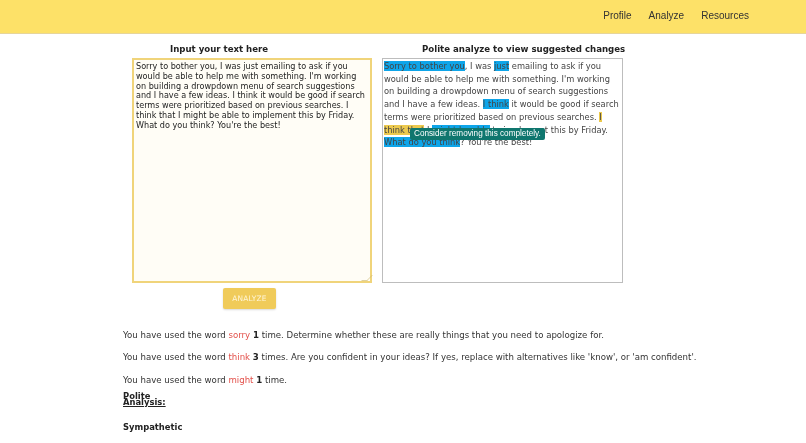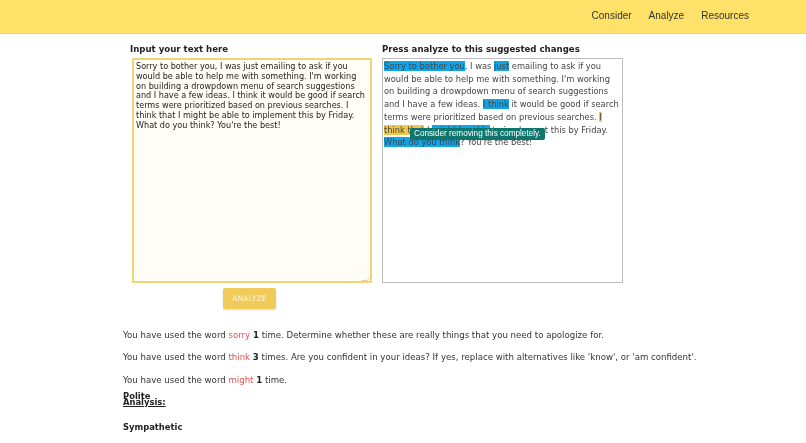--- a/index.html
+++ b/index.html
@@ -26,20 +26,21 @@
   .logo-text {
     position: absolute; left: 16px; top: 0px; font-size: 14px; letter-spacing: 0.4px;
     color: #3d3a2e; font-family: "DejaVu Sans", sans-serif; line-height: 18px;
   }
   .nav { position: absolute; top: 10px; right: 57px; display: flex; gap: 17px; }
   .nav a { font-size: 10px; color: #333; text-decoration: none; font-family: "Liberation Sans", sans-serif; }
 
   .label {
     position: absolute; font-size: 8.6px; font-weight: bold; color: #222;
     font-family: "DejaVu Sans", sans-serif;
+    margin-left: 40px;
   }
   .input-box {
     position: absolute; left: 132px; top: 58px; width: 240px; height: 225px;
     border: 2px solid #f0d47a; background: #fffdf6;
     padding: 2px 2px; font-size: 8.1px; line-height: 9.8px; color: #222;
     font-family: "DejaVu Sans", sans-serif; resize: none; outline: none;
   }
   .resize-handle {
     position: absolute; left: 364px; top: 275px; width: 6px; height: 6px;
     border-right: 1px solid #c9b36a; border-bottom: 1px solid #c9b36a;
@@ -76,31 +77,31 @@
   }
   .analysis-item {
     position: absolute; left: 123px; font-size: 8.4px; font-weight: bold; color: #222;
   }
 </style>
 </head>
 <body>
 
 <div class="header">
   <nav class="nav">
-    <a href="#">Consider</a>
+    <a href="#">Profile</a>
     <a href="#">Analyze</a>
     <a href="#">Resources</a>
   </nav>
 </div>
 
 <div class="label" style="left:130px; top:44px;">Input your text here</div>
 <textarea class="input-box" style="">Sorry to bother you, I was just emailing to ask if you would be able to help me with something. I'm working on building a drowpdown menu of search suggestions and I have a few ideas. I think it would be good if search terms were prioritized based on previous searches. I think that I might be able to implement this by Friday. What do you think? You're the best!</textarea>
 <div class="resize-handle"></div>
 
-<div class="label" style="left:382px; top:44px;">Press analyze to this suggested changes</div>
+<div class="label" style="left:382px; top:44px;">Polite analyze to view suggested changes</div>
 <div class="output-box">
   <span class="hl">Sorry to bother you</span><span>, I was </span><span class="hl">just</span><span> emailing to ask if you would be able to help me with something. I'm working on building a drowpdown menu of search suggestions and I have a few ideas. </span><span class="hl">I think</span><span> it would be good if search terms were prioritized based on previous searches. </span><span class="hl active">I think that</span><span> I </span><span class="hl">might be able</span><span> to implement this by Friday. </span><span class="hl">What do you think</span><span>? You're the best!</span>
 </div>
 <div class="tooltip">Consider removing this completely.</div>
 
 <button class="analyze-btn">ANALYZE</button>
 
 <div class="result" style="top:330px;">
   <span>You have used the word </span><span class="word">sorry</span> <span class="count">1</span><span> time. Determine whether these are really things that you need to apologize for.</span>
 </div>

